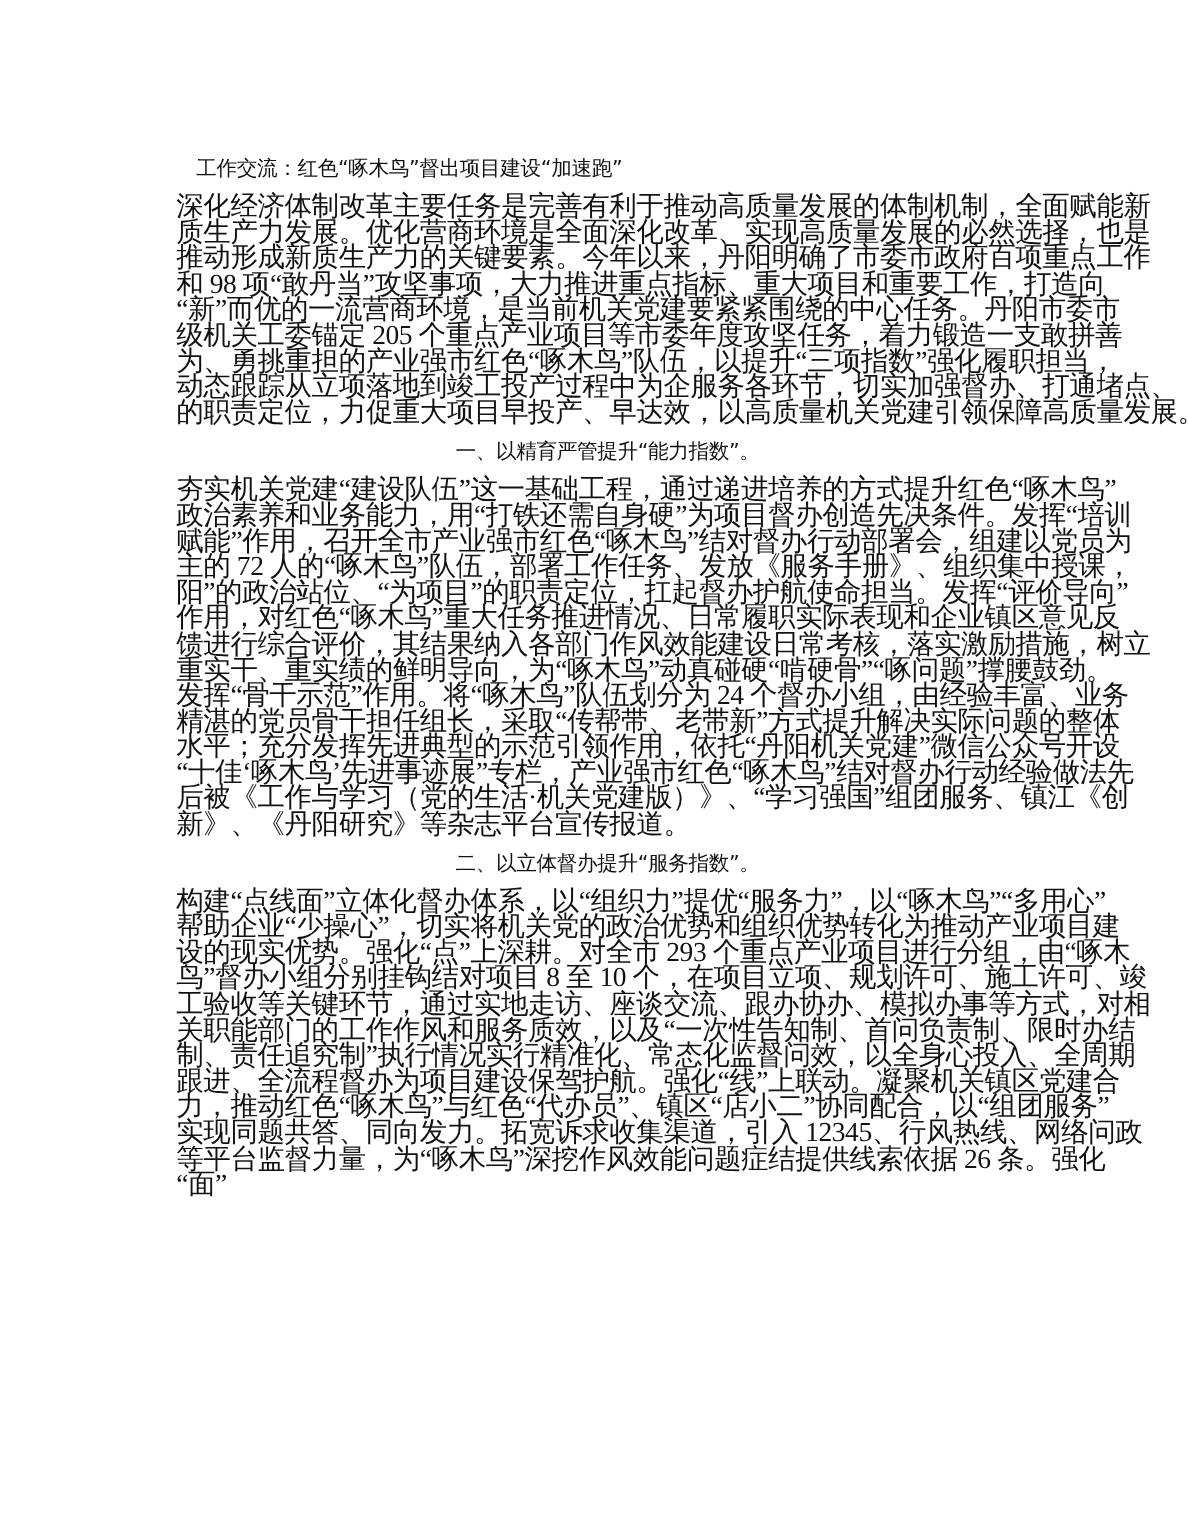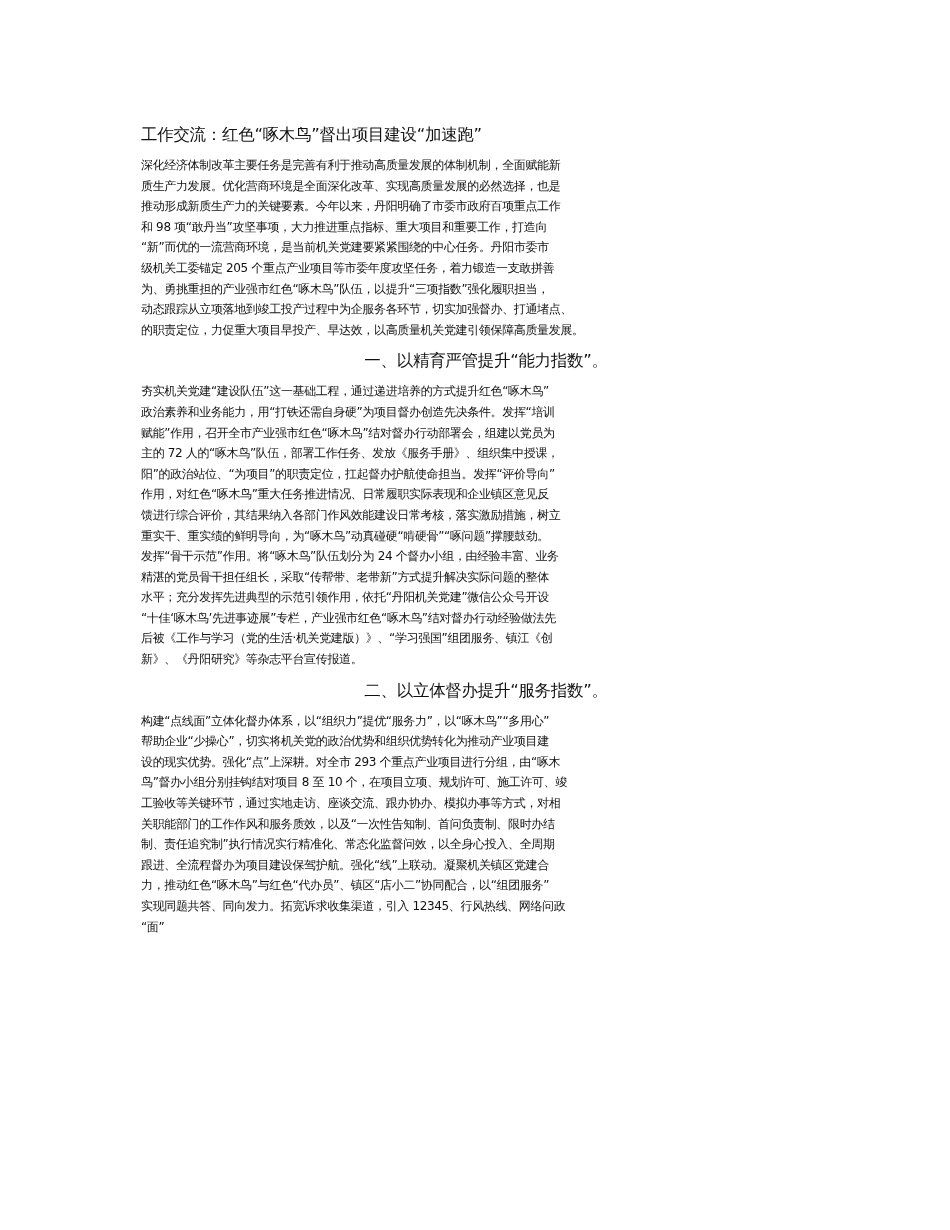--- a/index.html
+++ b/index.html
@@ -17,29 +17,30 @@
     }
     .page {
       position: absolute;
       left: 141px;
       top: 124px;
       width: 690px;
     }
     .title {
       font-size: 16.5px;
       line-height: 22px;
-      margin: 0 0 9px 0;
+      margin: 0 0 9px 16px;
       font-weight: normal;
       white-space: nowrap;
       letter-spacing: -0.3px;
     }
     .para {
       margin: 0 0 10px 0;
-      font-size: 12px;
+      font-size: 22px;
       line-height: 20.6px;
+      font-family: Liberation Serif, serif;
     }
     .para .line {
       display: block;
       white-space: nowrap;
       letter-spacing: -0.35px;
     }
     .heading {
       font-size: 16.5px;
       line-height: 22px;
       margin: 0 0 9px 0;
@@ -89,15 +90,16 @@
       <span class="line">构建“点线面”立体化督办体系，以“组织力”提优“服务力”，以“啄木鸟”“多用心”</span>
       <span class="line">帮助企业“少操心”，切实将机关党的政治优势和组织优势转化为推动产业项目建</span>
       <span class="line">设的现实优势。强化“点”上深耕。对全市 293 个重点产业项目进行分组，由“啄木</span>
       <span class="line">鸟”督办小组分别挂钩结对项目 8 至 10 个，在项目立项、规划许可、施工许可、竣</span>
       <span class="line">工验收等关键环节，通过实地走访、座谈交流、跟办协办、模拟办事等方式，对相</span>
       <span class="line">关职能部门的工作作风和服务质效，以及“一次性告知制、首问负责制、限时办结</span>
       <span class="line">制、责任追究制”执行情况实行精准化、常态化监督问效，以全身心投入、全周期</span>
       <span class="line">跟进、全流程督办为项目建设保驾护航。强化“线”上联动。凝聚机关镇区党建合</span>
       <span class="line">力，推动红色“啄木鸟”与红色“代办员”、镇区“店小二”协同配合，以“组团服务”</span>
       <span class="line">实现同题共答、同向发力。拓宽诉求收集渠道，引入 12345、行风热线、网络问政</span>
+      <span class="line">等平台监督力量，为“啄木鸟”深挖作风效能问题症结提供线索依据 26 条。强化</span>
       <span class="line">“面”</span>
     </div>
 </div>
 
 </body></html>

